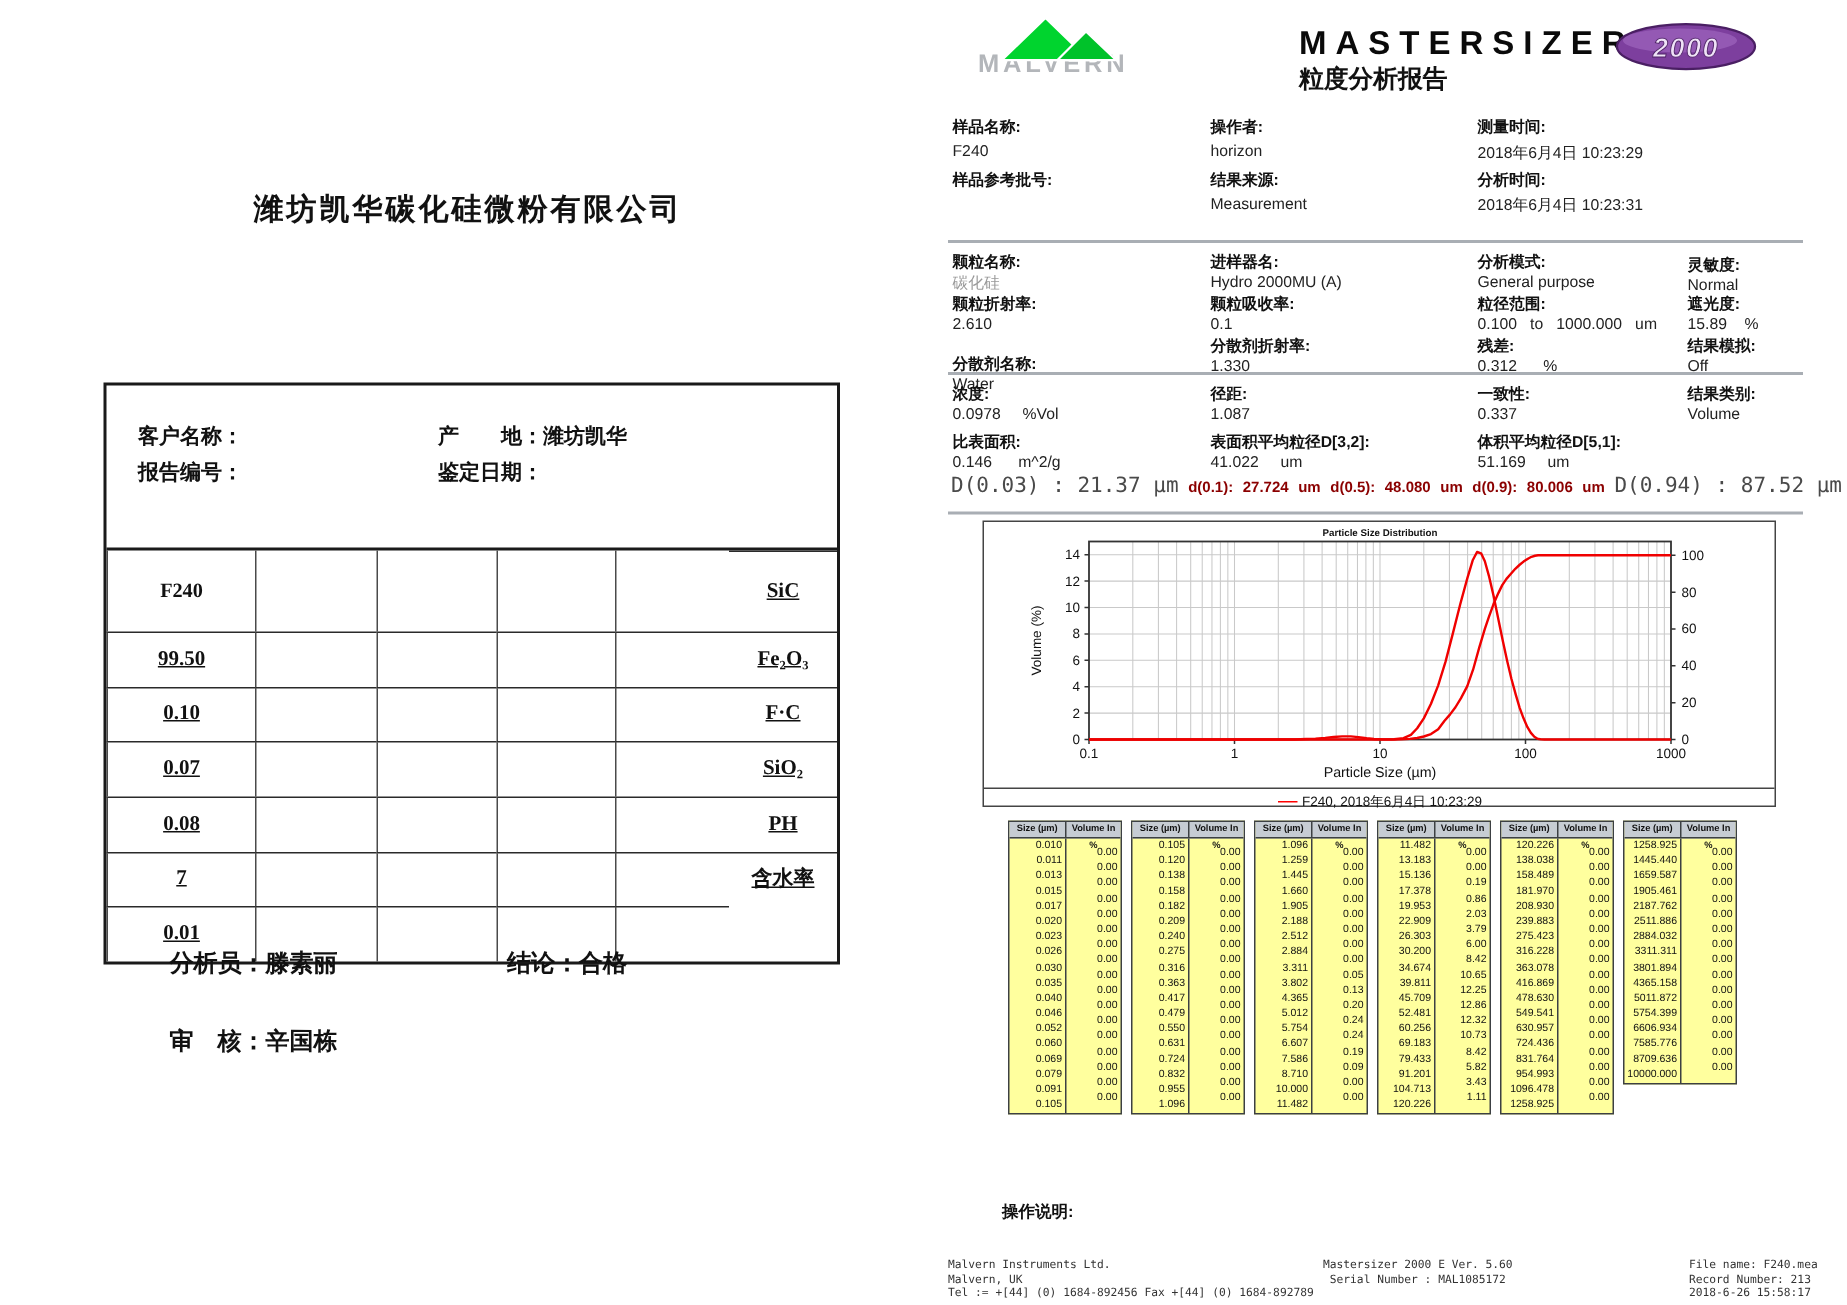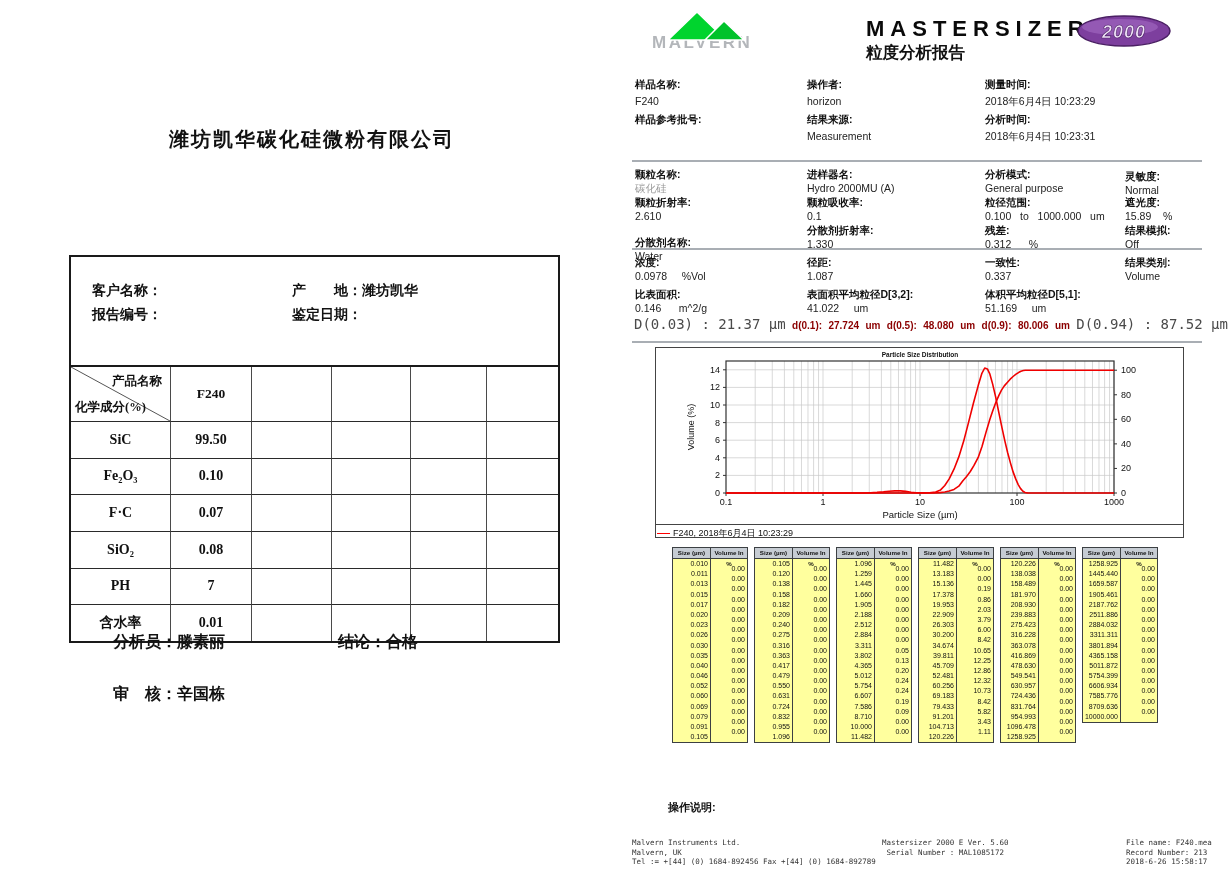--- a/index.html
+++ b/index.html
@@ -15,21 +15,21 @@
        font-size:19px;font-weight:bold;letter-spacing:2px;}
   .lbox{position:absolute;left:69px;top:207px;width:487px;height:384px;border:2px solid #1a1a1a;margin-top:48px;}
   .li{position:absolute;font-size:14px;font-weight:bold;white-space:pre;}
   #chem-grid{position:absolute;left:0;top:108px;width:487px;height:276px;
        border-top:2px solid #1a1a1a;display:grid;
        grid-template-columns:99px 81px 80px 79px 76px 72px;
        grid-template-rows:54px repeat(6,1fr);box-sizing:border-box;}
   .cg{display:flex;align-items:center;justify-content:center;font-weight:bold;
       font-size:14px;color:#111;font-family:"Liberation Serif","DejaVu Serif",serif;}
   .cg.bl{border-left:1px solid #4a4a4a;}
-  .cg.bt{border-top:1px solid #2a2a2a;}
+  .cg.bt{border-top:1px solid #2a2a2a;text-decoration:underline;}
   .corner{position:relative;}
   .corner .ct{position:absolute;right:8px;top:6px;font-size:12.5px;font-weight:bold;}
   .corner .cb{position:absolute;left:4px;bottom:5px;font-size:12.5px;font-weight:bold;}
   .lsig{position:absolute;font-size:16px;font-weight:bold;white-space:pre;}
 
   
   .ms-title{position:absolute;left:866px;top:16px;font-size:22px;letter-spacing:6px;
        font-weight:600;color:#0a0a0a;}
   .ms-sub{position:absolute;left:866px;top:42px;font-size:16.5px;font-weight:bold;}
   .fld{position:absolute;}
@@ -38,21 +38,21 @@
   .s1 .lb{height:17px;} .s2 .lb{height:14px;}
   .vgray{color:#999 !important;}
   .sep{position:absolute;left:632px;width:570px;height:2px;background:#a9aeb4;}
   .dline{position:absolute;left:634px;top:316px;width:594px;display:flex;
          justify-content:space-between;align-items:baseline;}
   .dmono{font-family:"DejaVu Sans Mono",monospace;font-size:14px;color:#4a4a4a;white-space:pre;}
   .dred{font-size:10px;font-weight:bold;color:#8b0000;white-space:pre;}
   .chartbox{position:absolute;left:655px;top:347px;width:529px;height:191px;
        border:1px solid #444;background:#fff;box-sizing:border-box;}
   .legend{height:16px;border-top:1px solid #444;display:flex;align-items:center;
-       font-size:9px;color:#111;}
+       font-size:9px;color:#111;justify-content:center;}
   .legline{width:13px;border-top:1.5px solid #f00;margin:0 3px 0 1px;}
   .htwrap{position:absolute;left:672px;top:547px;display:flex;gap:6px;}
   .ht{width:74px;border:1px solid #3c4043;background:#ffff9e;height:fit-content;}
   .ht-head{display:flex;background:#c6ccd3;border-bottom:1px solid #3c4043;}
   .ht-h{font-size:6.2px;font-weight:bold;height:10px;line-height:10.5px;text-align:center;color:#111;}
   .ht-hs{width:37px;border-right:1px solid #3c4043;}
   .ht-hv{flex:1;}
   .ht-body{display:flex;}
   .ht-sizes{width:37px;border-right:1px solid #3c4043;}
   .ht-vols{flex:1;padding-top:5.1px;}
@@ -67,27 +67,20 @@
 <div class="page">
 
   <div class="lt1 lserif">潍坊凯华碳化硅微粉有限公司</div>
 
   <div class="lbox">
     <span class="li lserif" style="left:21px;top:25px">客户名称：</span>
     <span class="li lserif" style="left:221px;top:25px">产　　地：潍坊凯华</span>
     <span class="li lserif" style="left:21px;top:49px">报告编号：</span>
     <span class="li lserif" style="left:221px;top:49px">鉴定日期：</span>
     <div id="chem-grid">
-        <div class="cg corner">
-          <svg width="99" height="54" style="position:absolute;left:0;top:0">
-            <line x1="0" y1="0" x2="99" y2="54" stroke="#555" stroke-width="1"></line>
-          </svg>
-          <span class="ct">产品名称</span>
-          <span class="cb">化学成分(%)</span>
-        </div>
         <div class="cg bl" style="font-size: 13.5px;">F240</div>
         <div class="cg bl" style="font-size: 13.5px;"></div>
         <div class="cg bl" style="font-size: 13.5px;"></div>
         <div class="cg bl" style="font-size: 13.5px;"></div>
         <div class="cg bl" style="font-size: 13.5px;"></div>
         <div class="cg bt">SiC</div>
         <div class="cg bl bt">99.50</div>
         <div class="cg bl bt"></div>
         <div class="cg bl bt"></div>
         <div class="cg bl bt"></div>

